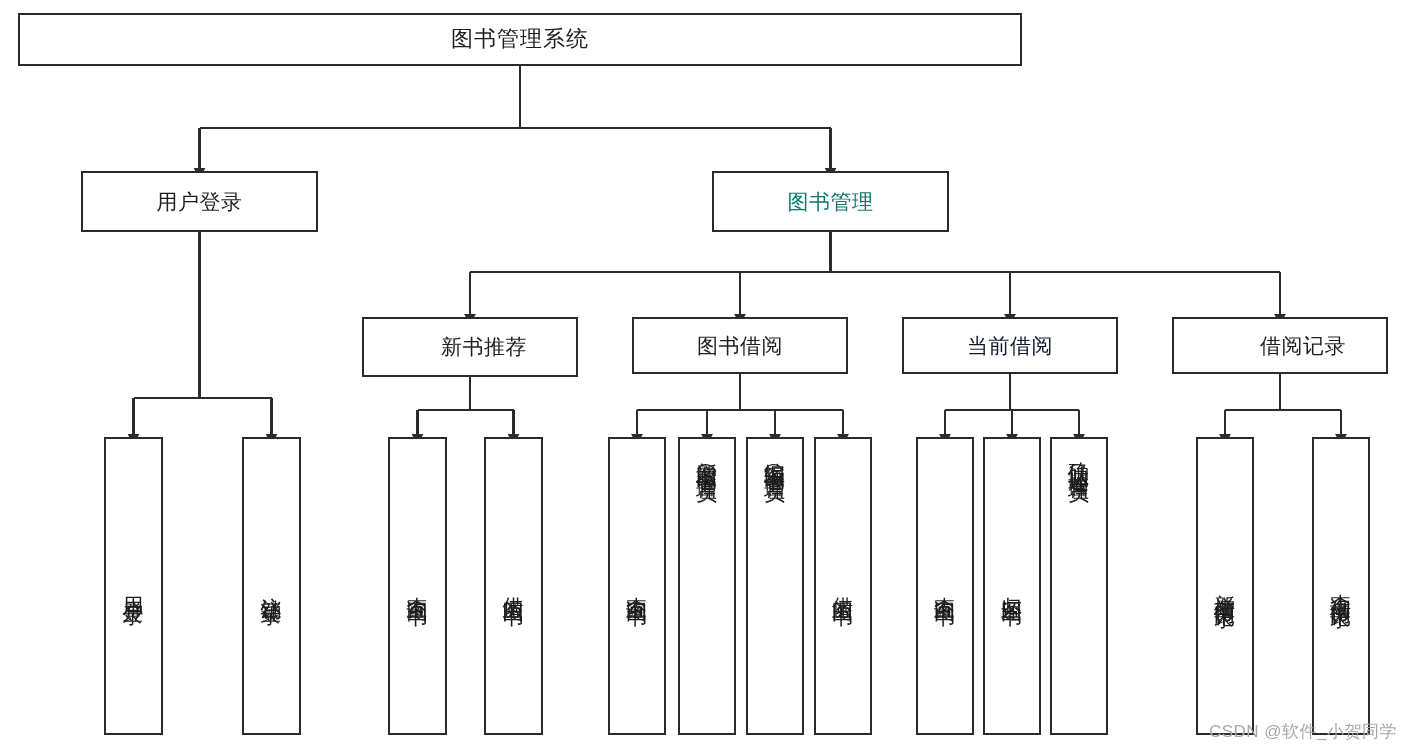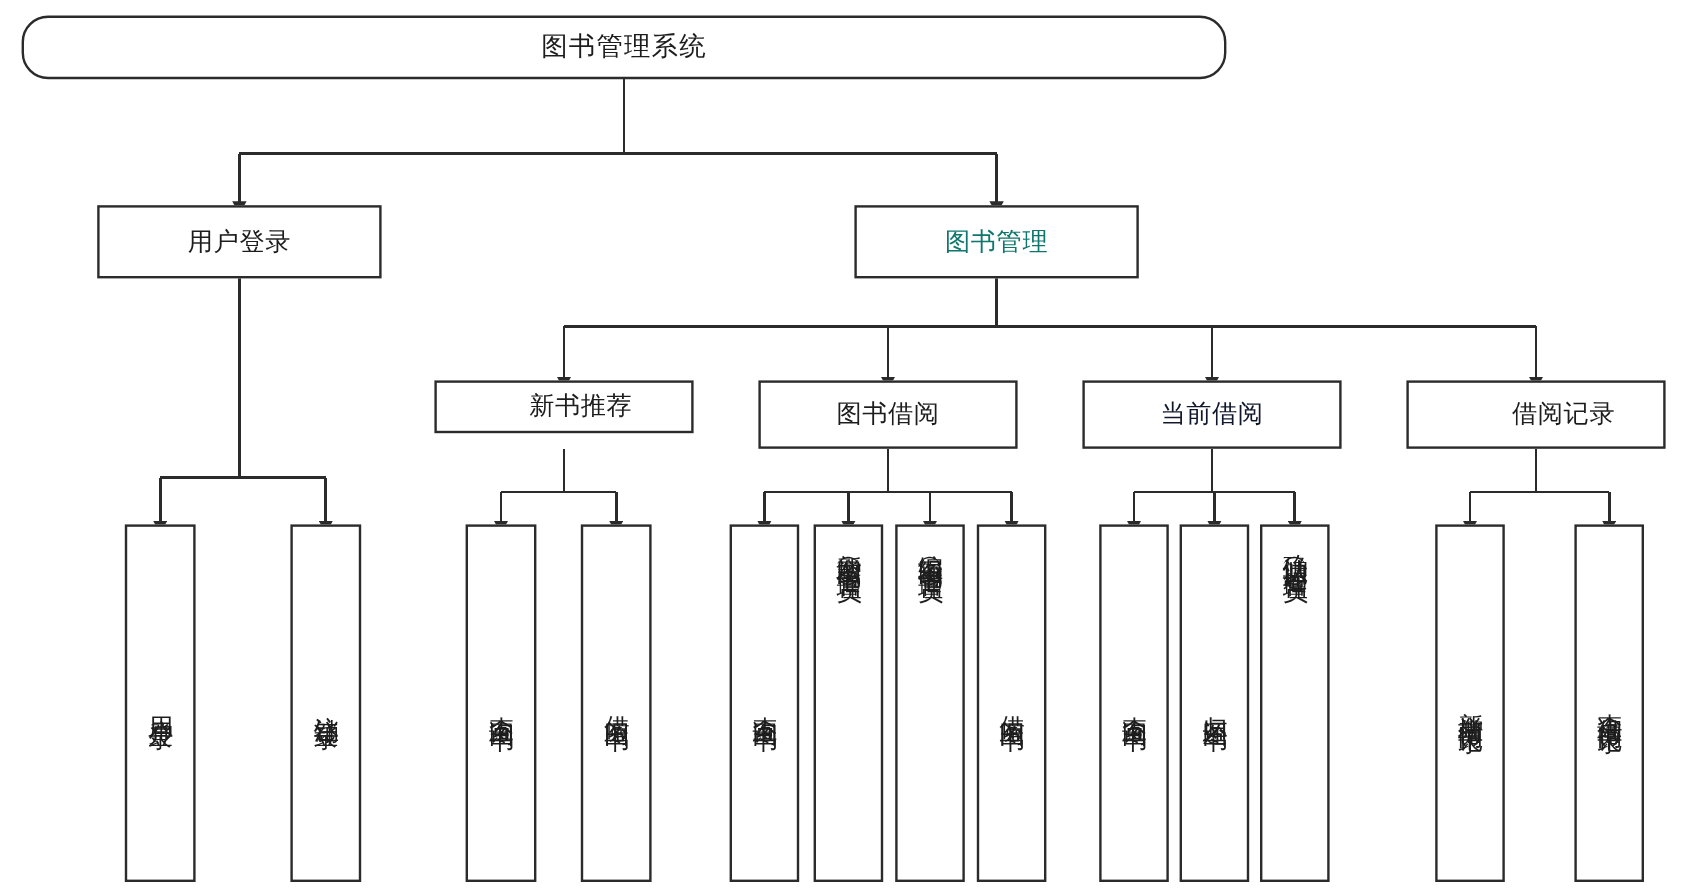--- a/index.html
+++ b/index.html
@@ -114,30 +114,30 @@
       <line x1="945" y1="410" x2="1079" y2="410" stroke="#2b2b2b" stroke-width="2.4" shape-rendering="crispEdges"></line>
       <line x1="945" y1="410" x2="945" y2="436" stroke="#2b2b2b" stroke-width="2.4" shape-rendering="crispEdges" marker-end="url(#arrowhead)"></line>
       <line x1="1012" y1="410" x2="1012" y2="436" stroke="#2b2b2b" stroke-width="2.4" shape-rendering="crispEdges" marker-end="url(#arrowhead)"></line>
       <line x1="1079" y1="410" x2="1079" y2="436" stroke="#2b2b2b" stroke-width="2.4" shape-rendering="crispEdges" marker-end="url(#arrowhead)"></line>
       <line x1="1280" y1="374" x2="1280" y2="410" stroke="#2b2b2b" stroke-width="2.4" shape-rendering="crispEdges"></line>
       <line x1="1225" y1="410" x2="1341" y2="410" stroke="#2b2b2b" stroke-width="2.4" shape-rendering="crispEdges"></line>
       <line x1="1225" y1="410" x2="1225" y2="436" stroke="#2b2b2b" stroke-width="2.4" shape-rendering="crispEdges" marker-end="url(#arrowhead)"></line>
       <line x1="1341" y1="410" x2="1341" y2="436" stroke="#2b2b2b" stroke-width="2.4" shape-rendering="crispEdges" marker-end="url(#arrowhead)"></line>
     </svg>
   <div id="node-layer">
-      <div class="node-box horiz root" style="left: 18px; top: 13px; width: 1004px; height: 53px; border-color: rgb(43, 43, 43); background: rgb(255, 255, 255); border-radius: 22px;">
+      <div class="node-box horiz root" style="left: 18px; top: 13px; width: 1004px; height: 53px; border-color: rgb(43, 43, 43); background: rgb(255, 255, 255);">
         <span class="node-label" style="color: rgb(29, 29, 29);">图书管理系统</span>
       </div>
       <div class="node-box horiz" style="left: 81px; top: 171px; width: 237px; height: 61px; border-color: rgb(43, 43, 43); background: rgb(255, 255, 255);">
         <span class="node-label" style="color: rgb(29, 29, 29);">用户登录</span>
       </div>
       <div class="node-box horiz" style="left: 712px; top: 171px; width: 237px; height: 61px; border-color: rgb(43, 43, 43); background: rgb(255, 255, 255);">
         <span class="node-label" style="color: #0f766e;">图书管理</span>
       </div>
-      <div class="node-box horiz" style="left: 362px; top: 317px; width: 216px; height: 44px; border-color: rgb(43, 43, 43); background: rgb(255, 255, 255); padding-left: 28px;">
+      <div class="node-box horiz" style="left: 362px; top: 317px; width: 216px; height: 60px; border-color: rgb(43, 43, 43); background: rgb(255, 255, 255); padding-left: 28px;">
         <span class="node-label" style="color: rgb(29, 29, 29);">新书推荐</span>
       </div>
       <div class="node-box horiz" style="left: 632px; top: 317px; width: 216px; height: 57px; border-color: rgb(43, 43, 43); background: rgb(255, 255, 255);">
         <span class="node-label" style="color: rgb(29, 29, 29);">图书借阅</span>
       </div>
       <div class="node-box horiz" style="left: 902px; top: 317px; width: 216px; height: 57px; border-color: rgb(43, 43, 43); background: rgb(255, 255, 255);">
         <span class="node-label" style="color: #0f172a;">当前借阅</span>
       </div>
       <div class="node-box horiz" style="left: 1172px; top: 317px; width: 216px; height: 57px; border-color: rgb(43, 43, 43); background: rgb(255, 255, 255); padding-left: 46px;">
         <span class="node-label" style="color: rgb(29, 29, 29);">借阅记录</span>
@@ -175,13 +175,14 @@
       <div class="node-box vert" style="left: 1050px; top: 437px; width: 58px; height: 298px; border-color: rgb(43, 43, 43); background: rgb(255, 255, 255);">
         <span class="node-label" style="color: rgb(29, 29, 29);">确认归还（管理员）</span>
       </div>
       <div class="node-box vert centered" style="left: 1196px; top: 437px; width: 58px; height: 298px; border-color: rgb(43, 43, 43); background: rgb(255, 255, 255);">
         <span class="node-label" style="color: rgb(29, 29, 29);">新增借阅记录</span>
       </div>
       <div class="node-box vert centered" style="left: 1312px; top: 437px; width: 58px; height: 298px; border-color: rgb(43, 43, 43); background: rgb(255, 255, 255);">
         <span class="node-label" style="color: rgb(29, 29, 29);">查询借阅记录</span>
       </div>
     </div>
+  <div id="watermark">CSDN @软件_小贺同学</div>
 </div>
 
 </body></html>

